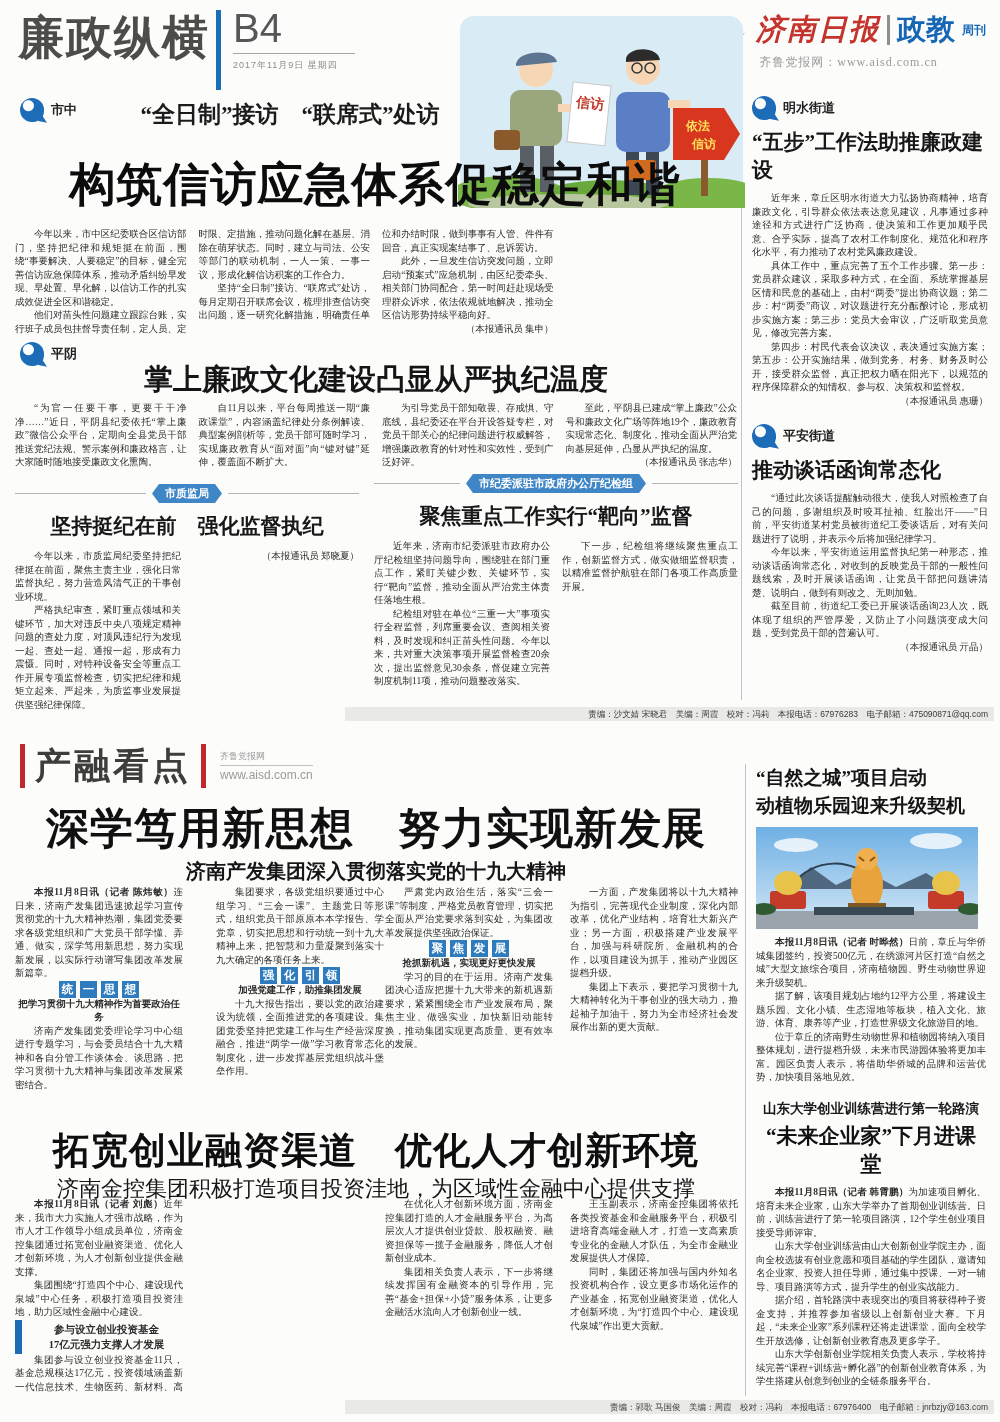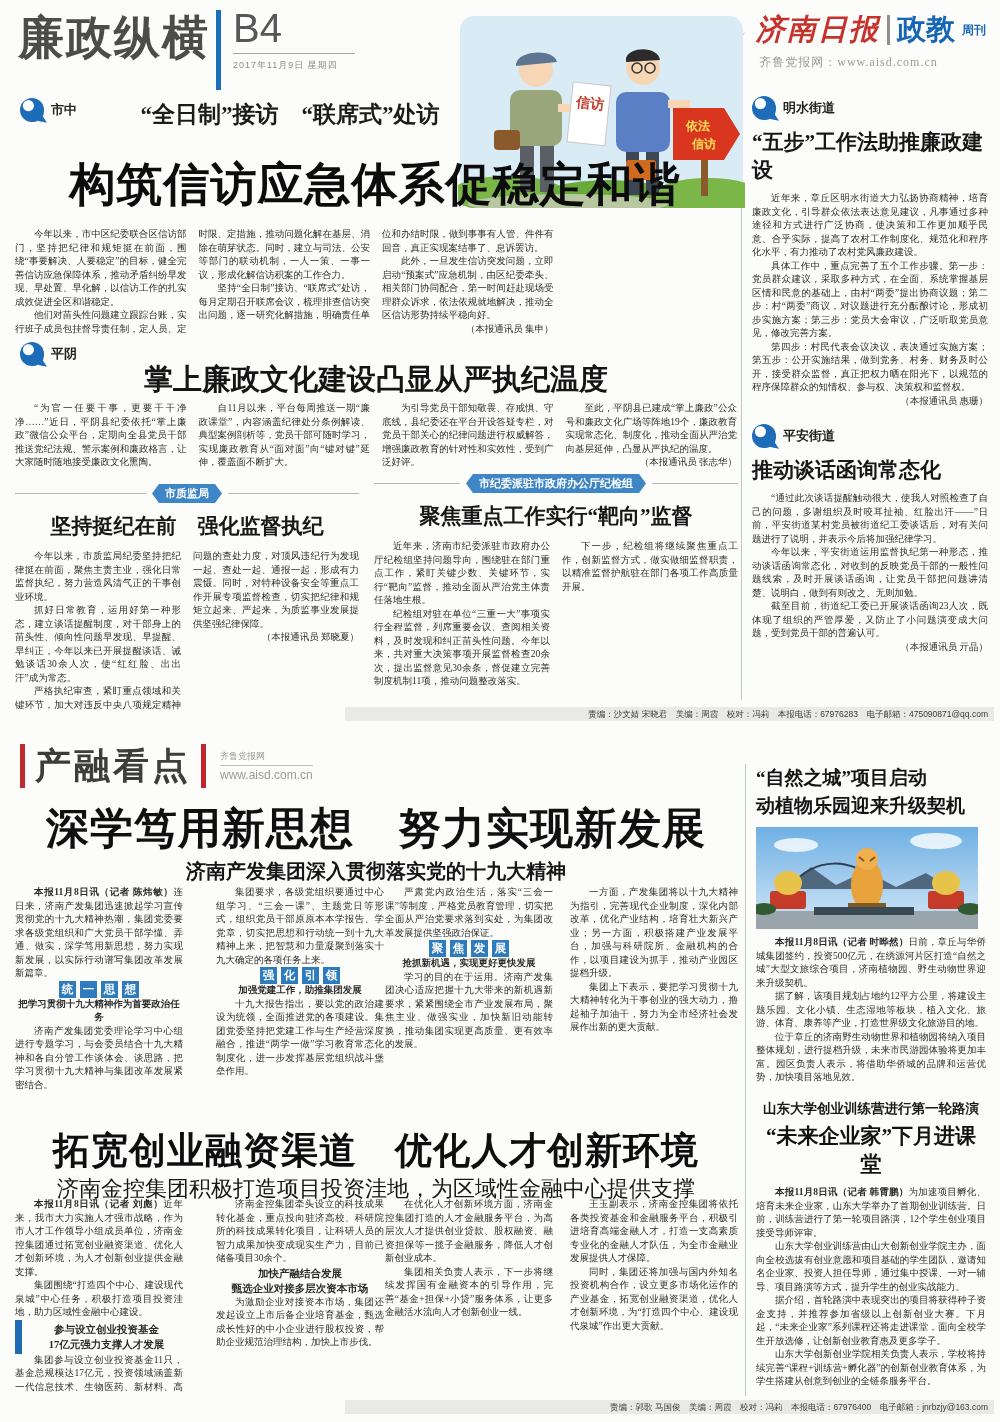--- a/index.html
+++ b/index.html
@@ -189,21 +189,20 @@
 
   <div class="abs" style="left:15px;top:484px;width:344px;">
     <div class="ribbon-row">
       <span class="rline"></span>
       <span class="ribbon">市质监局</span>
       <span class="rline"></span>
     </div>
     <div class="h-serif-md" style="margin-top:9px;">坚持挺纪在前　强化监督执纪</div>
     <div class="btxt cols2" style="margin-top:10px;height:162px;">
         <p class="para">今年以来，市质监局纪委坚持把纪律挺在前面，聚焦主责主业，强化日常监督执纪，努力营造风清气正的干事创业环境。</p>
-        <p class="para">抓好日常教育，运用好第一种形态，建立谈话提醒制度，对干部身上的苗头性、倾向性问题早发现、早提醒、早纠正，今年以来已开展提醒谈话、诫勉谈话30余人次，使“红红脸、出出汗”成为常态。</p>
         <p class="para">严格执纪审查，紧盯重点领域和关键环节，加大对违反中央八项规定精神问题的查处力度，对顶风违纪行为发现一起、查处一起、通报一起，形成有力震慑。同时，对特种设备安全等重点工作开展专项监督检查，切实把纪律和规矩立起来、严起来，为质监事业发展提供坚强纪律保障。</p>
         <p class="byline">（本报通讯员 郑晓夏）</p>
       </div>
   </div>
 
   <div class="abs" style="left:374px;top:474px;width:364px;">
     <div class="ribbon-row">
       <span class="rline"></span>
       <span class="ribbon">市纪委派驻市政府办公厅纪检组</span>
       <span class="rline"></span>
@@ -284,26 +283,20 @@
     </div>
 
   <div class="abs h-serif-xxl" style="left:15px;top:1126px;width:722px;">拓宽创业融资渠道　优化人才创新环境</div>
   <div class="abs h-serif-sub2" style="left:15px;top:1174px;width:722px;">济南金控集团积极打造项目投资洼地，为区域性金融中心提供支撑</div>
   <div class="tk-col colL1 btxt">
       <p class="lead"><b>本报11月8日讯（记者 刘彪）</b>近年来，我市大力实施人才强市战略，作为市人才工作领导小组成员单位，济南金控集团通过拓宽创业融资渠道、优化人才创新环境，为人才创新创业提供金融支撑。</p>
       <p class="para">集团围绕“打造四个中心、建设现代泉城”中心任务，积极打造项目投资洼地，助力区域性金融中心建设。</p>
       <p class="bluebar">参与设立创业投资基金
 17亿元强力支撑人才发展</p>
       <p class="para">集团参与设立创业投资基金11只，基金总规模达17亿元，投资领域涵盖新一代信息技术、生物医药、新材料、高端装备等新兴产业。</p>
-    </div>
-  <div class="tk-col colL2 btxt">
-      <p class="para">济南金控集团牵头设立的科技成果转化基金，重点投向驻济高校、科研院所的科技成果转化项目，让科研人员的智力成果加快变成现实生产力，目前已储备项目30余个。</p>
-      <p class="midhead">加快产融结合发展
-甄选企业对接多层次资本市场</p>
-      <p class="para">为激励企业对接资本市场，集团还发起设立上市后备企业培育基金，甄选成长性好的中小企业进行股权投资，帮助企业规范治理结构，加快上市步伐。</p>
     </div>
   <div class="tk-col colL3 btxt">
       <p class="para">在优化人才创新环境方面，济南金控集团打造的人才金融服务平台，为高层次人才提供创业贷款、股权融资、融资担保等一揽子金融服务，降低人才创新创业成本。</p>
       <p class="para">集团相关负责人表示，下一步将继续发挥国有金融资本的引导作用，完善“基金+担保+小贷”服务体系，让更多金融活水流向人才创新创业一线。</p>
     </div>
   <div class="tk-col colL4 btxt">
       <p class="para">王玉副表示，济南金控集团将依托各类投资基金和金融服务平台，积极引进培育高端金融人才，打造一支高素质专业化的金融人才队伍，为全市金融业发展提供人才保障。</p>
       <p class="para">同时，集团还将加强与国内外知名投资机构合作，设立更多市场化运作的产业基金，拓宽创业融资渠道，优化人才创新环境，为“打造四个中心、建设现代泉城”作出更大贡献。</p>
     </div>
 

